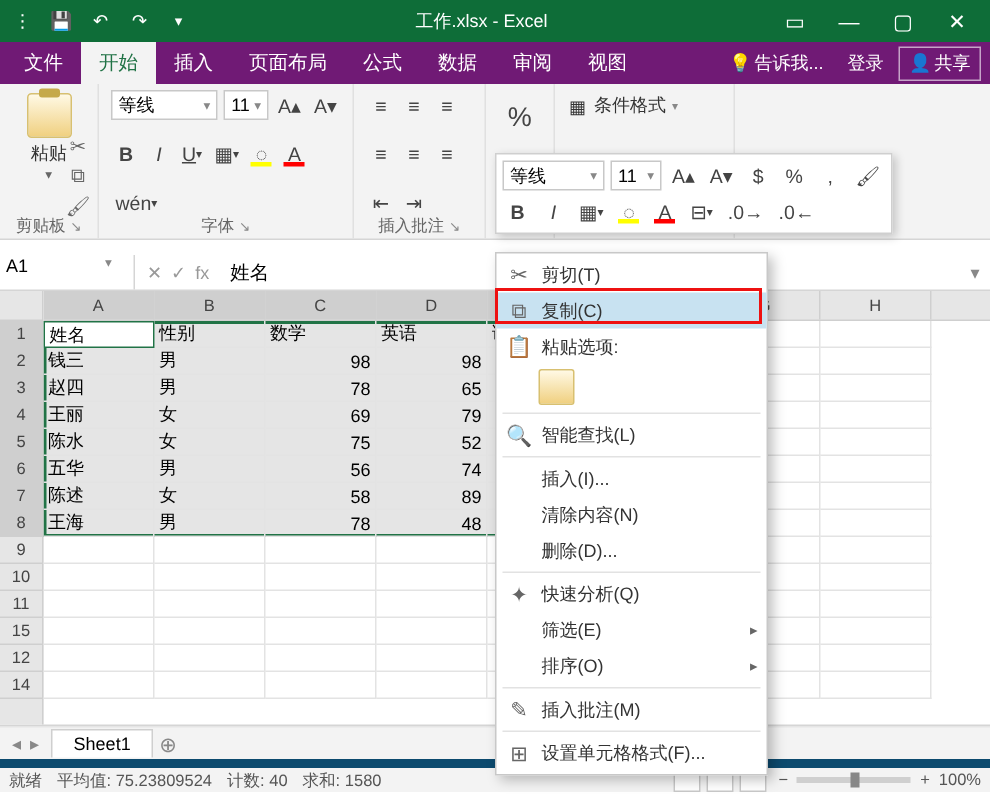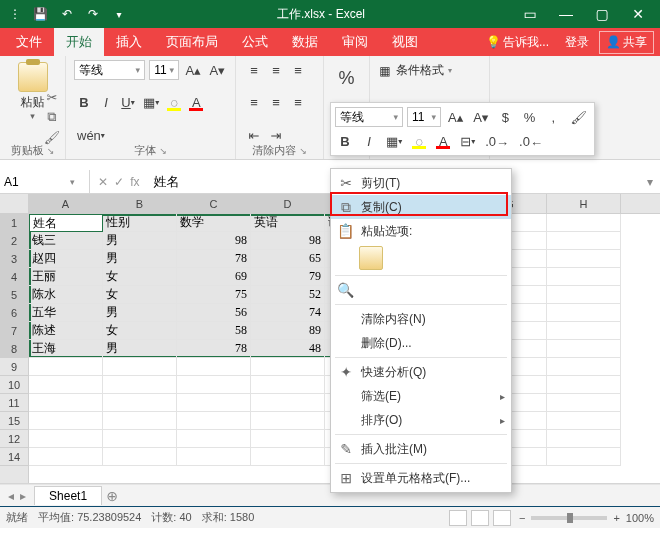--- a/index.html
+++ b/index.html
@@ -5,21 +5,21 @@
 * { margin: 0; padding: 0; box-sizing: border-box; font-family: "Microsoft YaHei", "Segoe UI", sans-serif; }
 body { width: 660px; height: 534px; background: #fff; overflow: hidden; font-size: 12px; position: relative; }
 
 
 .titlebar { background: #0e6d38; height: 28px; display: flex; align-items: center; color: #fff; padding: 0 4px; }
 .titlebar .qat { display: flex; align-items: center; gap: 4px; }
 .titlebar .qat-item { width: 22px; height: 22px; display: flex; align-items: center; justify-content: center; cursor: pointer; }
 .titlebar .title { flex: 1; text-align: center; font-size: 12px; }
 .titlebar .wincontrols { display: flex; align-items: center; }
 .titlebar .wincontrols span { width: 36px; height: 20px; display:flex; align-items:center; justify-content:center; cursor:pointer; font-size:14px;}
-.ribbon-tabs { background: #ef4444; height: 28px; display: flex; align-items: stretch; padding-left: 4px; }
+.ribbon-tabs { background: #701a75; height: 28px; display: flex; align-items: stretch; padding-left: 4px; }
 .ribbon-tabs .tab { padding: 0 12px; color: #fff; font-size: 13px; display:flex; align-items:center; cursor:pointer; }
 .ribbon-tabs .tab.active { background: #f3f3f3; color: #217346; }
 .ribbon-tabs .spacer { flex:1; }
 .ribbon-tabs .right { display:flex; align-items:center; color:#fff; gap:4px; padding-right:6px; }
 .ribbon-tabs .right .item { display:flex; align-items:center; gap:2px; padding:0 6px; cursor:pointer; font-size:12px;}
 .ribbon-tabs .right .share { display:flex; align-items:center; gap:2px; padding:2px 6px; border:1px solid rgba(255,255,255,.6);}
 
 
 .ribbon { background:#f3f3f3; border-bottom:1px solid #d5d5d5; height:104px; display:flex; position:relative;}
 .group { border-right:1px solid #e0e0e0; padding:4px 8px 14px 8px; display:flex; flex-direction:column; justify-content:space-between; position:relative;}
@@ -65,52 +65,52 @@
 .cm-icon{ width:22px; text-align:center; color:#666; font-size:14px;}
 .cm-label{ flex:1; padding-left:4px;}
 .cm-arrow{ color:#666; font-size:10px;}
 .cm-sep{ height:1px; background:#e2e2e2; margin:2px 4px;}
 .paste-opts{ padding:3px 0 3px 28px; display:flex; gap:4px;}
 .paste-opt{ width:24px; height:24px; border:1px solid #d8c070; background:linear-gradient(#fff9e5,#f0d080); border-radius:2px; cursor:pointer;}
 .redbox{ position:absolute; left:330px; top:192px; width:178px; height:24px; border:2px solid #e11; z-index:70; pointer-events:none;}
 
 
 .formula-bar{ height:24px; border-bottom:1px solid #d5d5d5; display:flex; align-items:center; background:#fff; margin-top:10px;}
-.name-box{ width:90px; height:100%; border-right:1px solid #d5d5d5; display:flex; align-items:center; padding:0 4px;}
+.name-box{ width:90px; height:100%; border-right:1px solid #d5d5d5; display:flex; align-items:flex-start; padding:0 4px;}
 .name-box input{ border:0; width:66px; font-size:12px; outline:none;}
 .fb-btns{ display:flex; align-items:center; gap:6px; padding:0 8px; color:#999;}
 .fb-input{ flex:1; padding:0 6px; font-size:13px;}
 .fb-expand{ width:20px; text-align:center; color:#888; cursor:pointer;}
 
 
 .grid-wrap{ display:flex; height:290px; border-bottom:1px solid #d5d5d5;}
 .rowhdrs{ display:flex; flex-direction:column; background:#e6e6e6; border-right:1px solid #cfcfcf;}
 .corner{ height:20px; width:28px; border-bottom:1px solid #cfcfcf;}
 .rh{ height:18px; width:28px; border-bottom:1px solid #cfcfcf; font-size:11px; display:flex; align-items:center; justify-content:center; color:#444;}
 .rh.sel{ background:#cfcfcf;}
 .grid{ flex:1; overflow:hidden; position:relative; display:flex; flex-direction:column;}
 .colhdrs{ display:flex; height:20px; background:#e6e6e6; border-bottom:1px solid #cfcfcf;}
 .ch{ width:74px; border-right:1px solid #cfcfcf; font-size:11px; display:flex; align-items:center; justify-content:center; color:#444;}
 .ch.sel{ background:#cfcfcf;}
 .cells{ position:relative;}
 .row{ display:flex; height:18px;}
 .cell{ width:74px; border-right:1px solid #e3e3e3; border-bottom:1px solid #e3e3e3; font-size:12px; padding:0 3px; display:flex; align-items:center; position:relative; z-index:1;}
-.cell.num{ justify-content:flex-end;font-family:Liberation Serif, serif;}
+.cell.num{ justify-content:flex-end;}
 .selection-overlay{ position:absolute; left:0; top:0; width:370px; height:144px; background:rgba(180,180,180,.35); border:2px solid #217346; z-index:0;}
 .active-cell{ position:absolute; left:0; top:0; width:74px; height:18px; background:#fff; z-index:2; border:1px solid #217346; font-size:12px; padding:0 3px; display:flex; align-items:center;}
 
 
 .sheet-tabs{ height:22px; display:flex; align-items:center; background:#f3f3f3; border-top:1px solid #e5e5e5;}
 .st-nav{ display:flex; gap:6px; padding:0 8px; color:#888;}
 .st-tab{ background:#fff; border:1px solid #cfcfcf; border-bottom:0; padding:2px 14px; font-size:12px; cursor:pointer;}
 .st-add{ width:20px; text-align:center; color:#888; cursor:pointer; font-size:14px;}
 .st-spacer{flex:1;}
 
 
-.statusbar{ height:22px; background:#f3f3f3; display:flex; align-items:center; font-size:11px; color:#555; padding:0 6px; border-top:1px solid #0c4a6e;}
+.statusbar{ height:22px; background:#f3f3f3; display:flex; align-items:center; font-size:11px; color:#555; padding:0 6px; border-top:6px solid #0c4a6e;}
 .sb-left{ display:flex; gap:10px;}
 .sb-spacer{ flex:1;}
 .sb-views{ display:flex; gap:4px; margin-right:8px;}
 .sb-view{ width:18px; height:16px; border:1px solid #c8c8c8; background:#fff; cursor:pointer;}
 .zoom{ display:flex; align-items:center; gap:6px;}
 .zoom-track{ width:76px; height:4px; background:#cfcfcf; position:relative;}
 .zoom-thumb{ position:absolute; left:36px; top:-3px; width:6px; height:10px; background:#888;}
 </style>
 </head>
 <body>
@@ -218,21 +218,21 @@
     </div>
     <div class="align-row" style="margin-top:4px">
       <span class="ic-btn">≡</span>
       <span class="ic-btn">≡</span>
       <span class="ic-btn">≡</span>
     </div>
     <div class="align-row" style="margin-top:4px">
       <span class="ic-btn">⇤</span>
       <span class="ic-btn">⇥</span>
     </div>
-    <div class="group-label"><span>清除内容</span> <span class="dl">↘</span></div>
+    <div class="group-label"><span>插入批注</span> <span class="dl">↘</span></div>
   </div>
 
   <div class="group number-group">
     <div class="pct-ic">%</div>
     <div class="group-label"><span>数</span></div>
   </div>
 
   <div class="group styles-group">
     <div class="style-line">
         <span class="si">▦</span>
@@ -299,22 +299,27 @@
   <div class="cm-item">
       <span class="cm-icon">📋</span>
       <span class="cm-label">粘贴选项:</span>
     </div>
   <div class="paste-opts">
     <div class="paste-opt"></div>
   </div>
   <div class="cm-sep"></div>
   <div class="cm-item">
       <span class="cm-icon">🔍</span>
+      <span class="cm-label">智能查找(L)</span>
     </div>
   <div class="cm-sep"></div>
+  <div class="cm-item">
+      <span class="cm-icon"></span>
+      <span class="cm-label">插入(I)...</span>
+    </div>
   <div class="cm-item">
       <span class="cm-icon"></span>
       <span class="cm-label">清除内容(N)</span>
     </div>
   <div class="cm-item">
       <span class="cm-icon"></span>
       <span class="cm-label">删除(D)...</span>
     </div>
   <div class="cm-sep"></div>
   <div class="cm-item">

